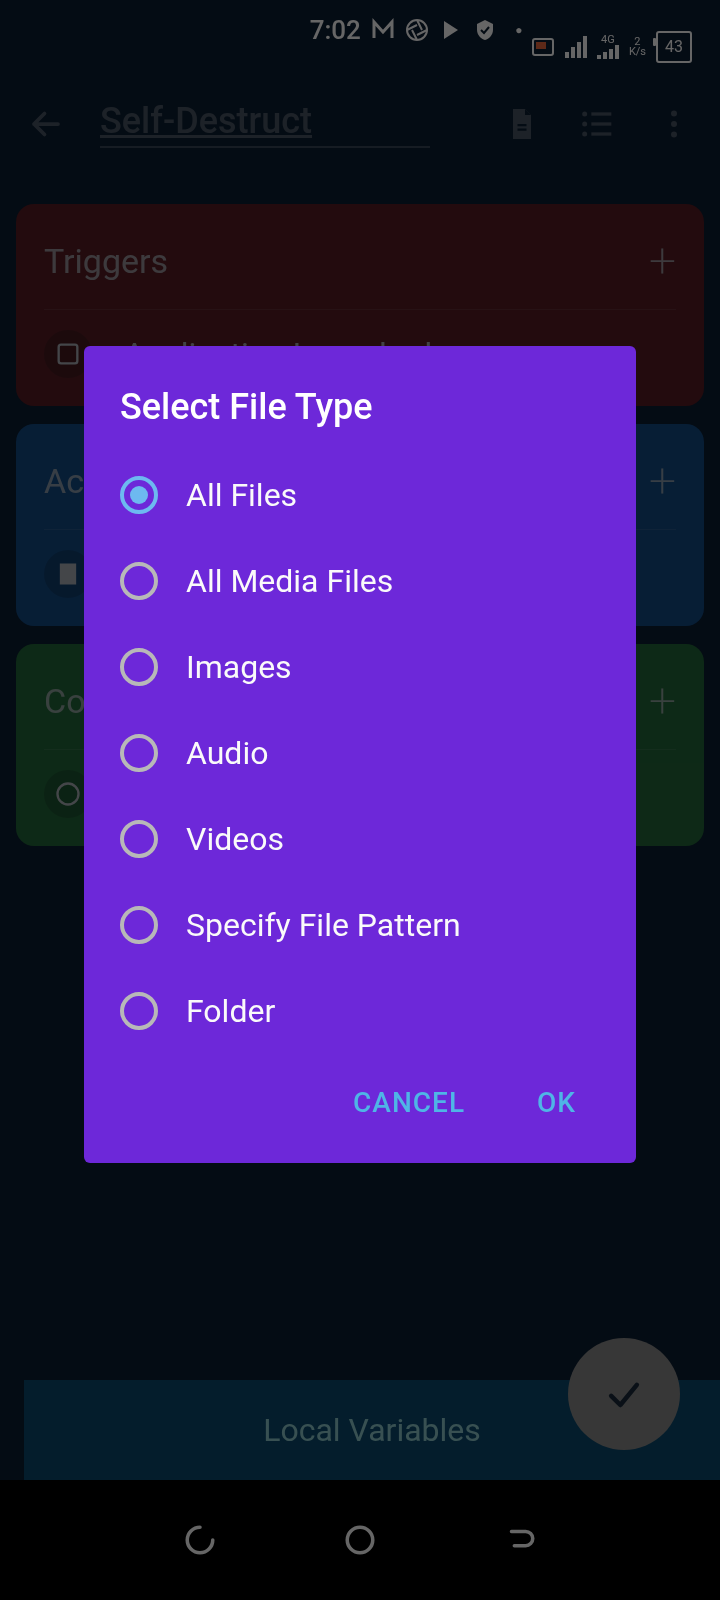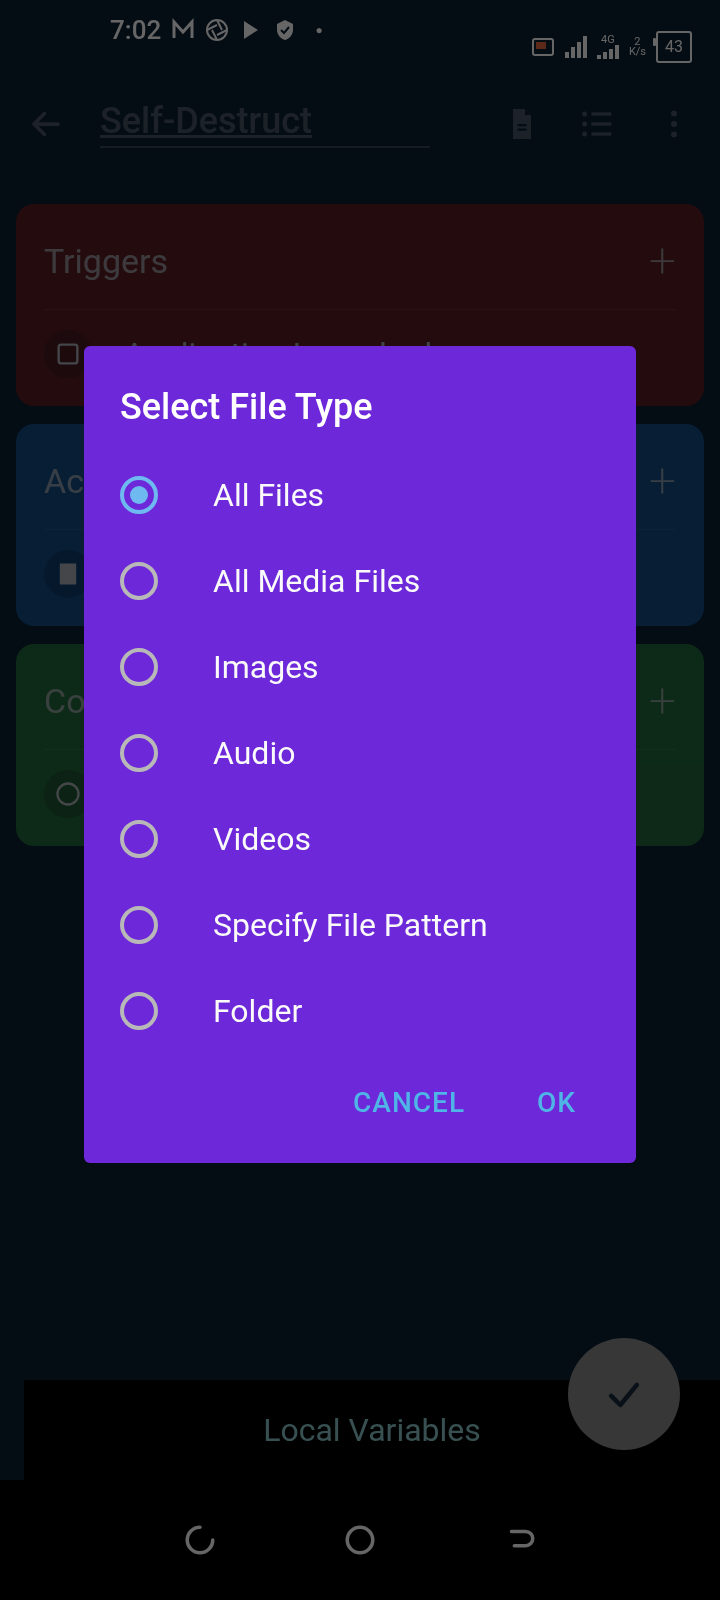--- a/index.html
+++ b/index.html
@@ -8,21 +8,21 @@
       height: 1600px;
       background: #0c1e32;
       font-family: Roboto, Arial, sans-serif;
       position: relative;
       overflow: hidden;
     }
     .statusbar {
       height: 60px;
       display: flex;
       align-items: center;
-      justify-content: space-between;
+      justify-content: flex-end;
       padding: 0 28px 0 110px;
       color: #fff;
     }
     .statusbar-left { display: flex; align-items: center; gap: 10px; }
     .statusbar-right { display: flex; align-items: center; gap: 10px; margin-top: 33px; }
     .status-time { font-size: 26px; font-weight: 500; }
     .status-icon { width: 24px; height: 24px; display: inline-flex; align-items: center; justify-content: center; }
     .appbar {
       height: 128px;
       display: flex;
@@ -66,21 +66,21 @@
     .card-title { font-size: 34px; color: #ffffffcc; }
     .card-plus { font-size: 48px; color: #ffffffcc; font-weight: 200; }
     .card-row { display: flex; align-items: center; gap: 32px; }
     .card-row-icon { width: 48px; height: 48px; border-radius: 50%; background: #00000030; display: flex; align-items: center; justify-content: center; }
     .card-row-text { font-size: 32px; color: #ffffffee; }
     .bottombar {
       position: absolute;
       bottom: 120px;
       left: 0; right: 0;
       height: 100px;
-      background: #000000;
+      background: #0c4a6e;
       display: flex;
       align-items: center;
       justify-content: center;
       color: #8dc9cc;
       font-size: 32px;
       margin-left: 24px;
     }
     .fab {
       position: absolute;
       right: 40px;
@@ -122,21 +122,21 @@
     }
     .dialog-title {
       font-size: 36px;
       font-weight: 500;
       color: #fff;
       padding: 0 36px 24px 36px;
     }
     .radio-row {
       display: flex;
       align-items: center;
-      gap: 55px;
+      gap: 28px;
       padding: 24px 36px;
       cursor: pointer;
     }
     .radio-circle {
       width: 38px; height: 38px;
       border: 4px solid #b8b8b8;
       border-radius: 50%;
       display: flex;
       align-items: center;
       justify-content: center;

